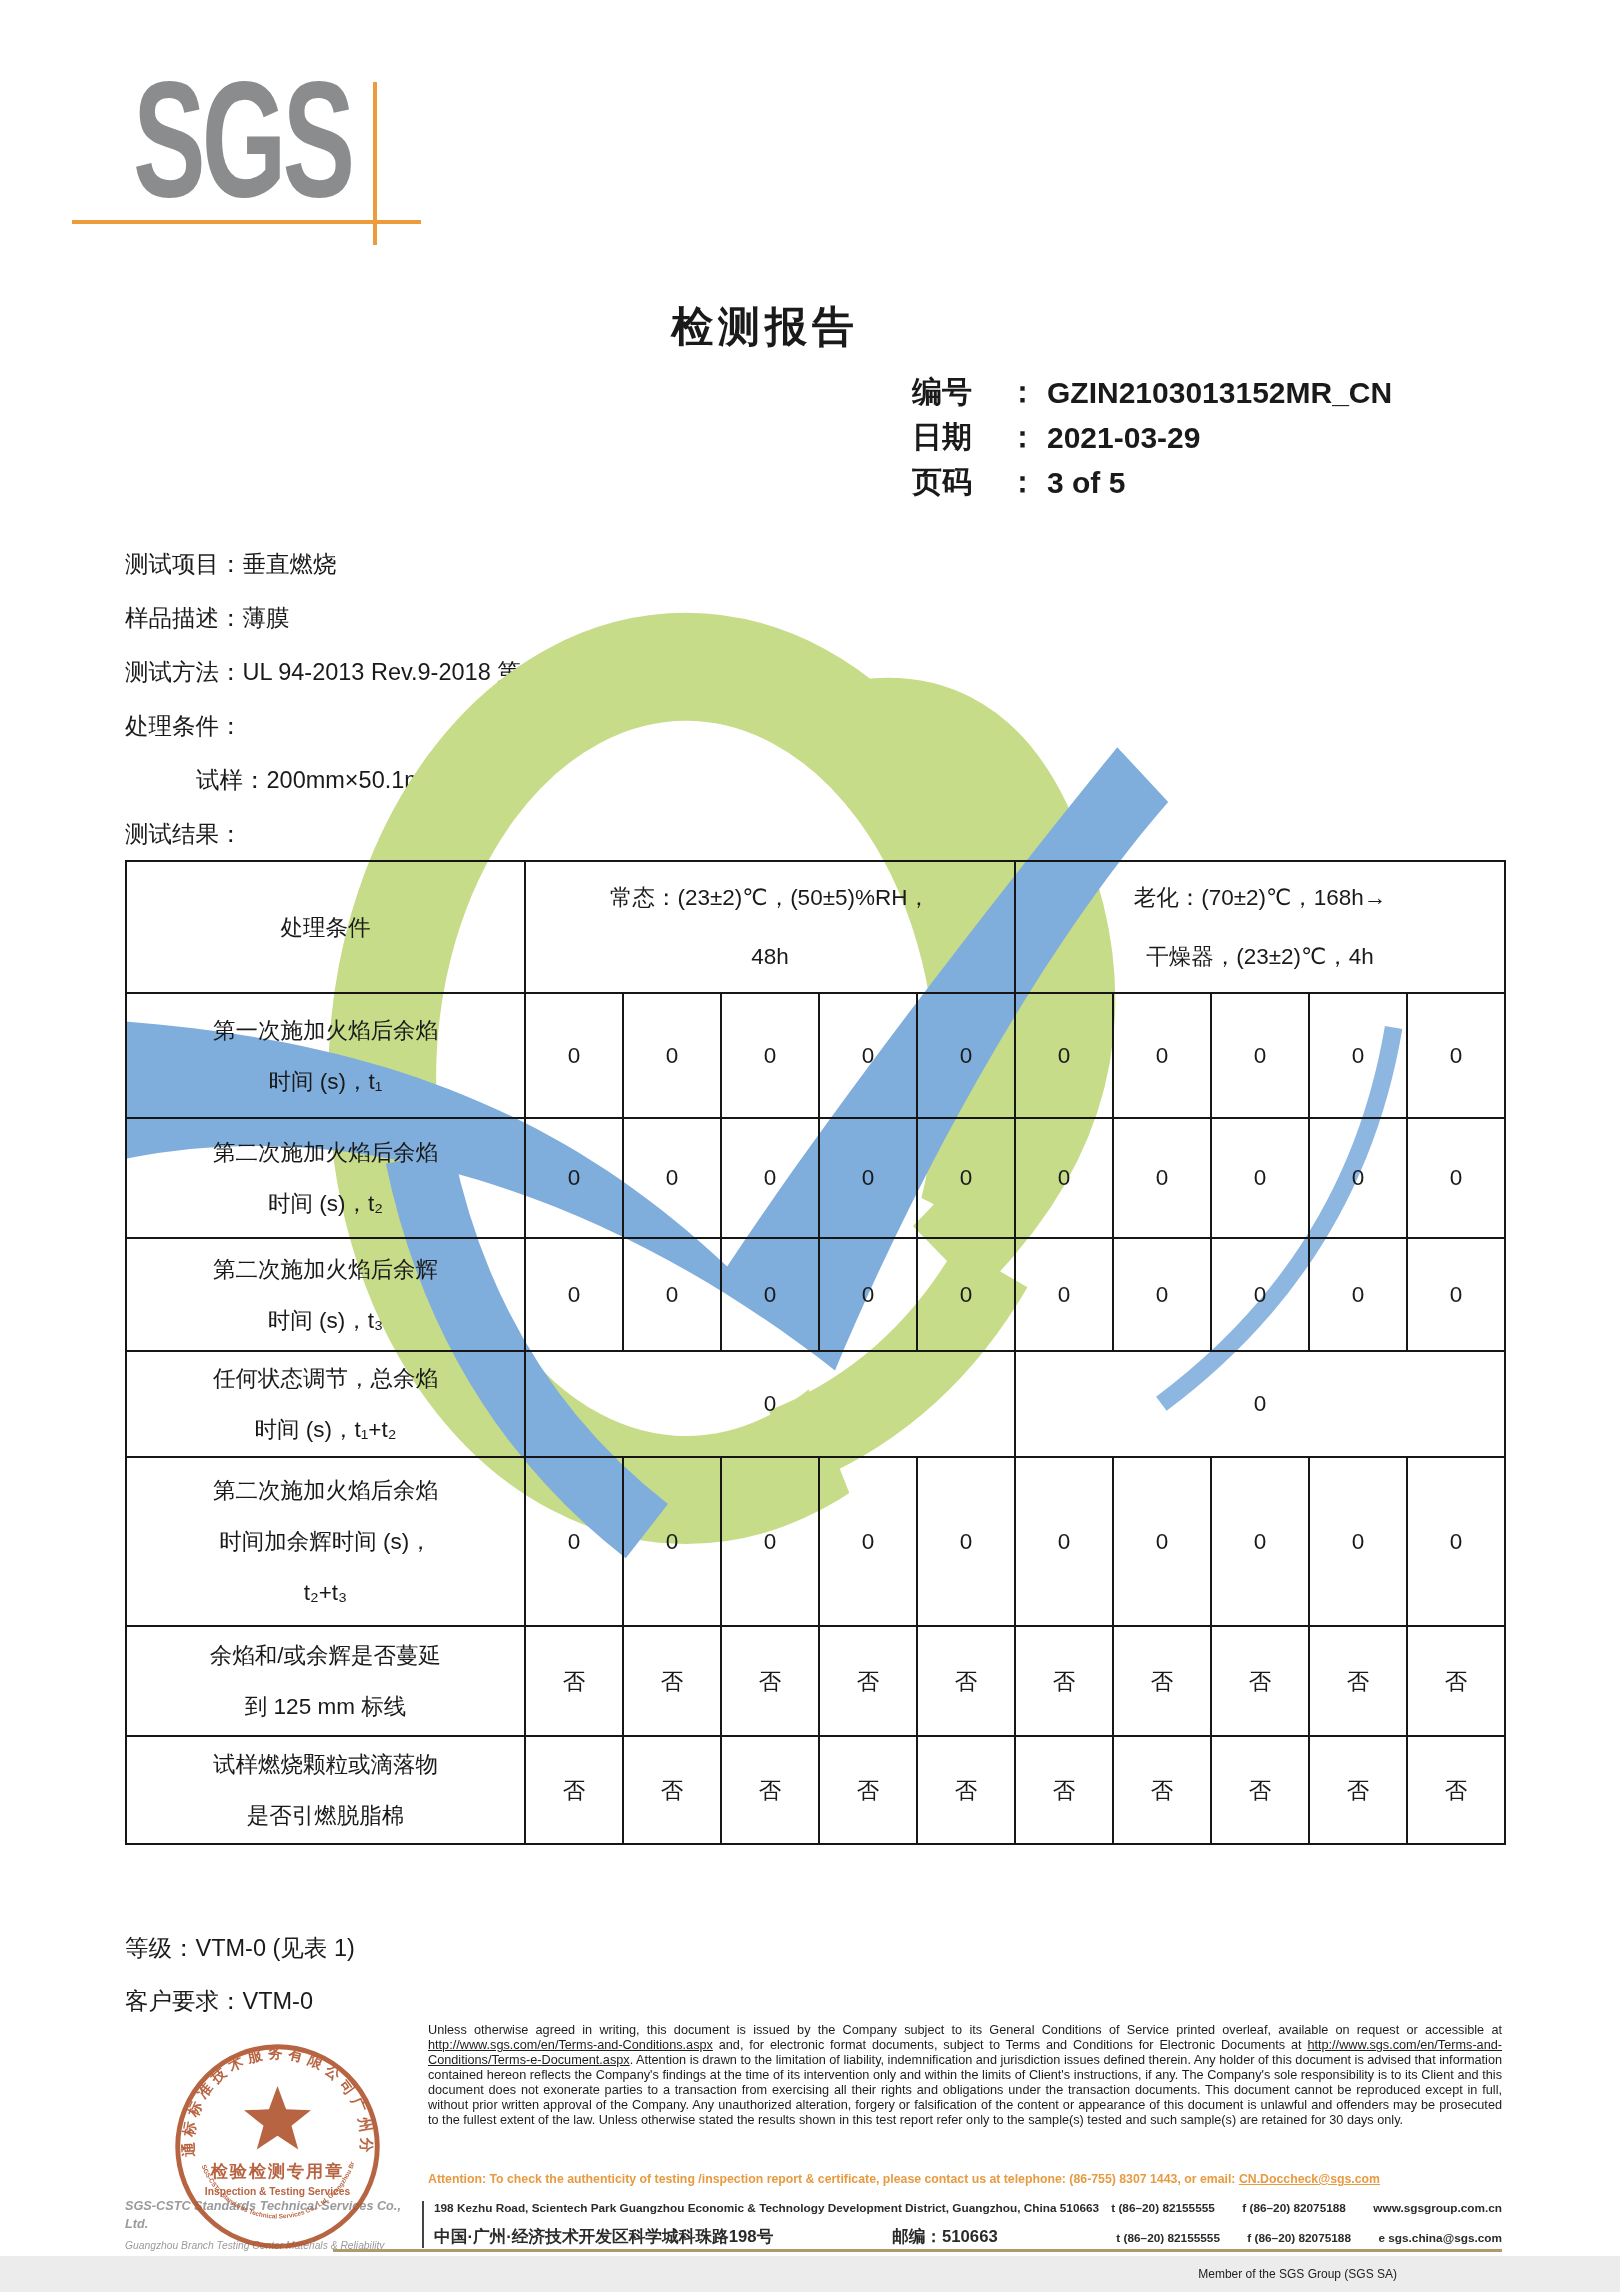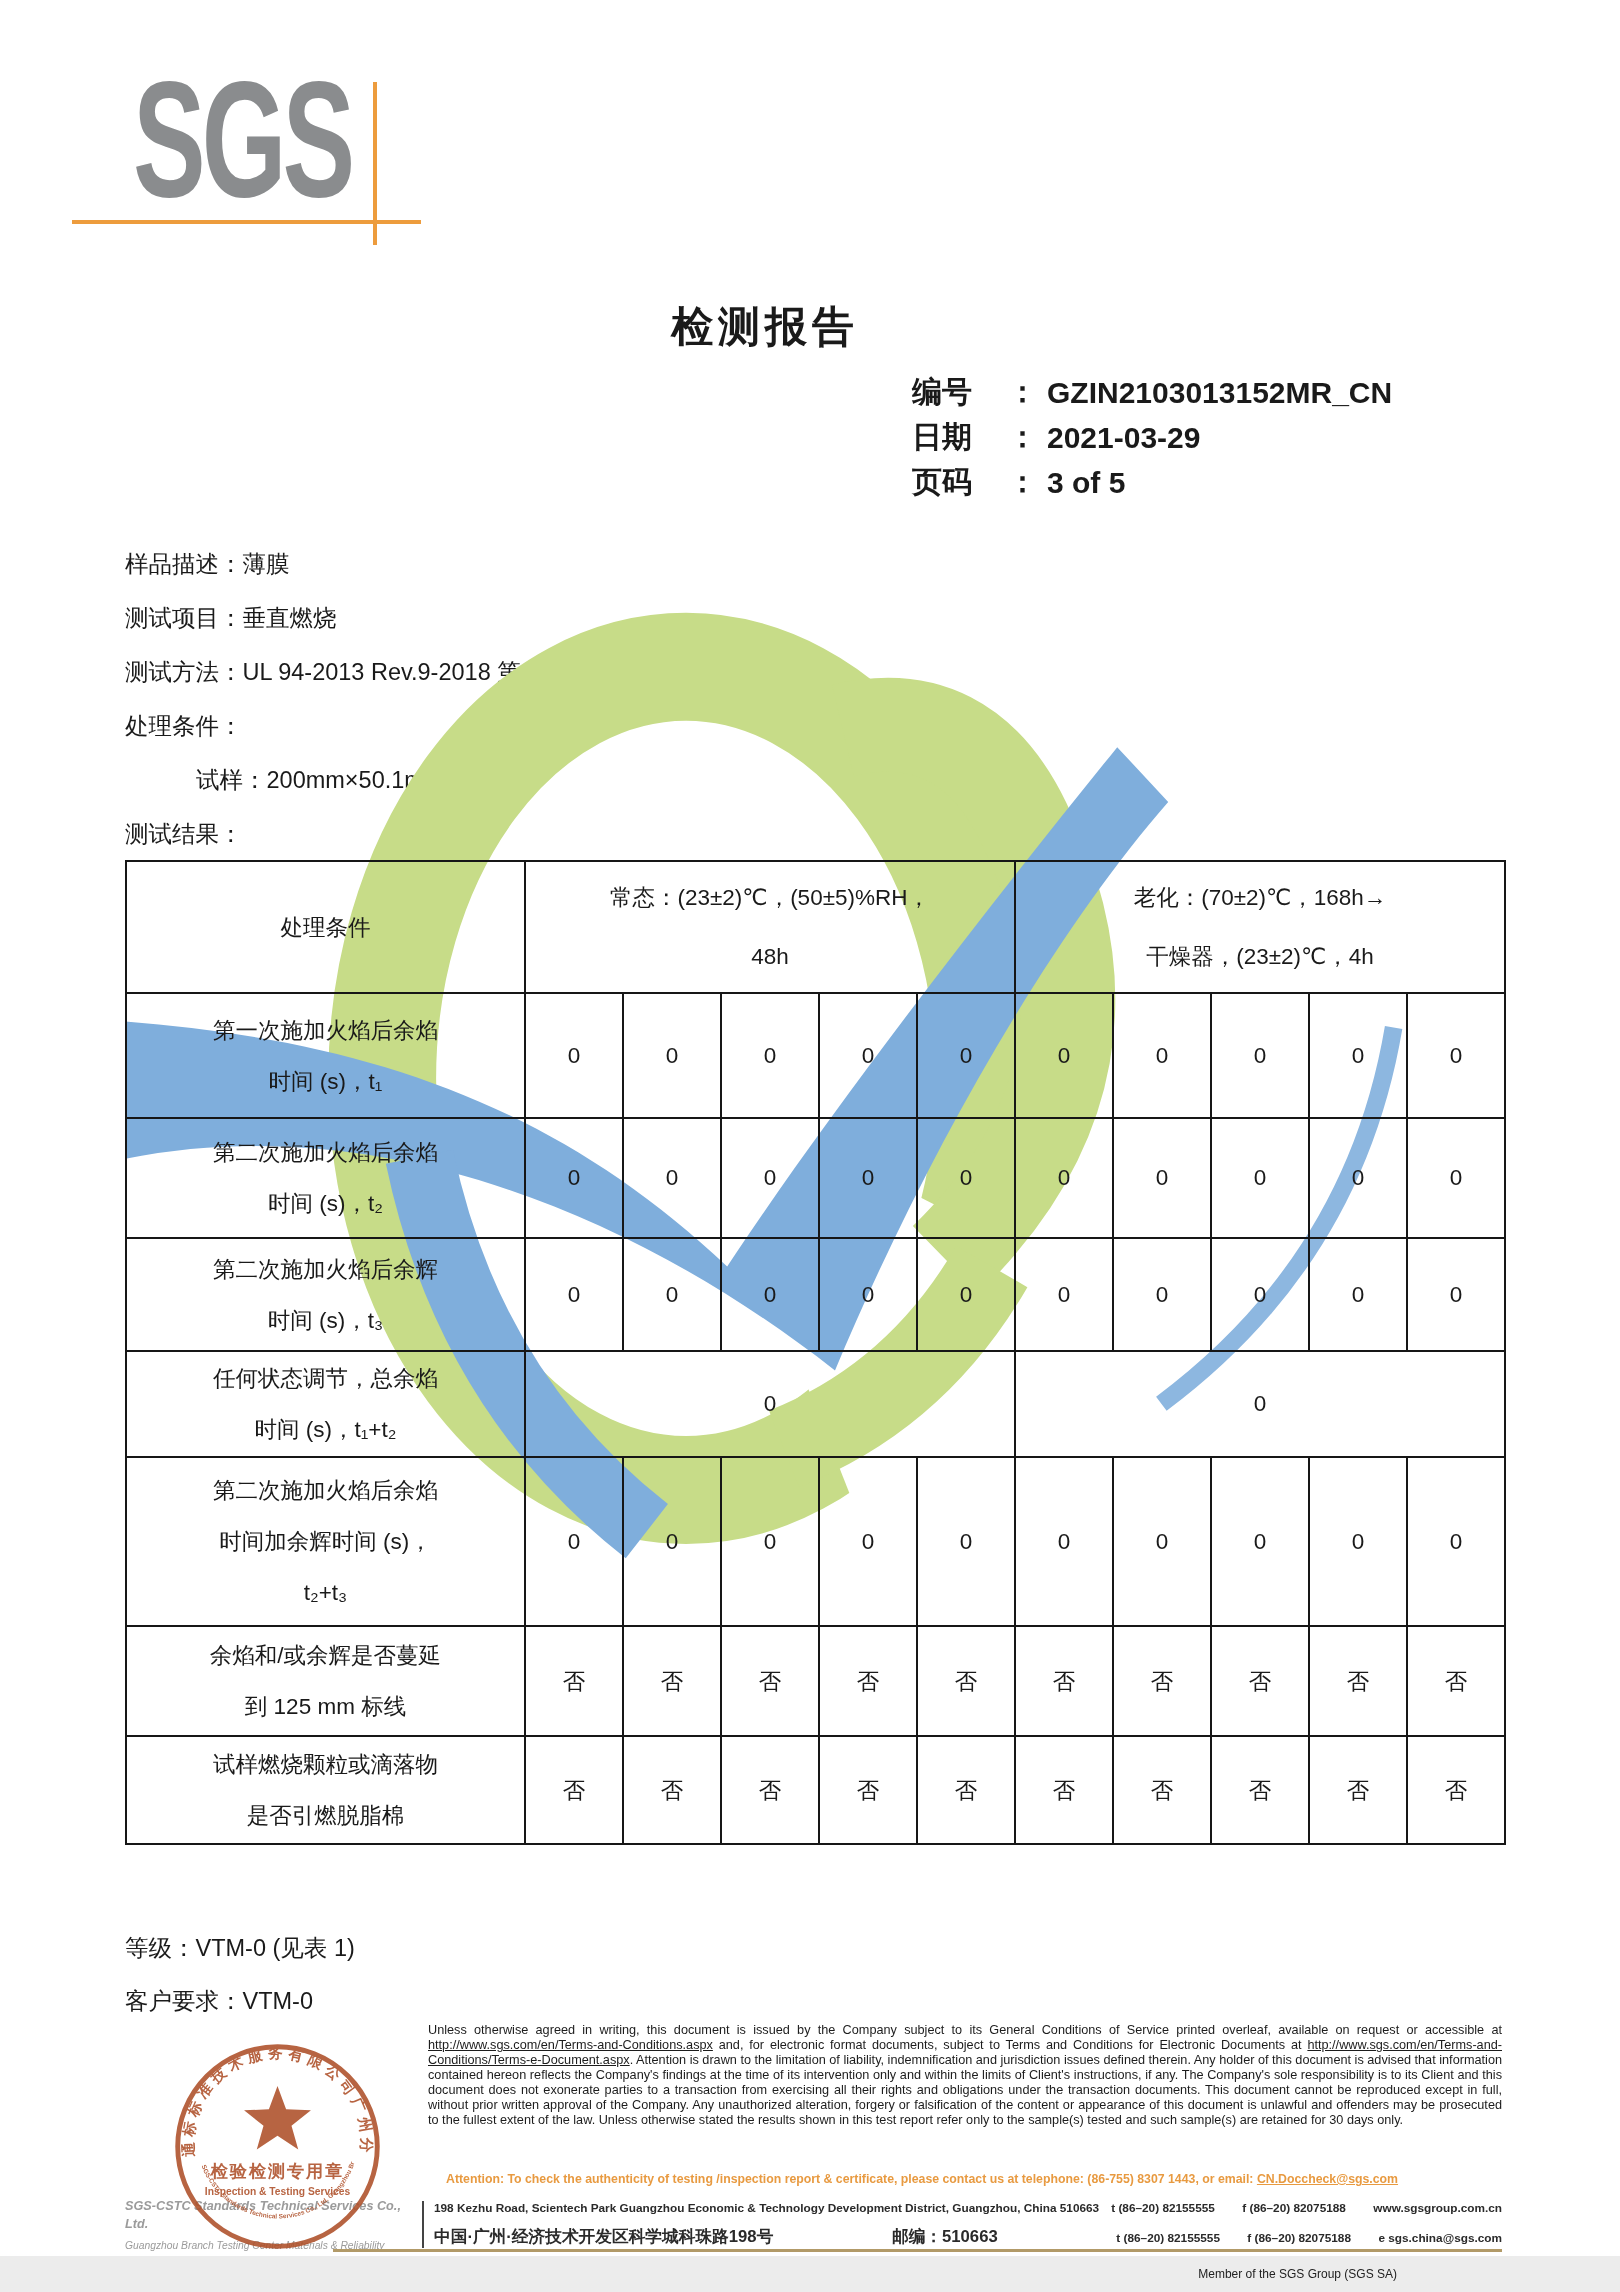--- a/index.html
+++ b/index.html
@@ -31,21 +31,21 @@
   td.lbl div{line-height:51px;}
   td.cond div{line-height:59px;}
   td.val{font-size:22.5px;}
   
   .results{position:absolute;left:125px;top:1921px;}
   .results div{height:53px;display:flex;align-items:center;font-size:23.5px;}
   
   .legal{position:absolute;left:428px;top:2023px;width:1074px;font-size:12.7px;line-height:15px;
          text-align:justify;color:#1c1c1c;z-index:2;}
   .attention{position:absolute;left:428px;top:2173px;width:1074px;font-size:12.3px;line-height:13.7px;
-             font-weight:bold;color:#E89A40;z-index:2;margin-left:18px;}
+             font-weight:bold;color:#E89A40;z-index:2;}
   .company{position:absolute;left:125px;top:2198px;width:294px;color:#9b9b9b;z-index:2;font-style:italic;}
   .company .c1{font-size:12.7px;font-weight:bold;line-height:17.6px;}
   .company .c2{font-size:10.3px;line-height:25.5px;}
   .vsep{position:absolute;left:422px;top:2201px;width:2px;height:47px;background:#444;z-index:2;}
   .addr{position:absolute;left:434px;top:2201px;width:1068px;z-index:2;}
   .addr-row{display:flex;justify-content:space-between;align-items:baseline;white-space:nowrap;}
   .addr-row.r1{font-size:11.8px;font-weight:bold;color:#2a2a2a;height:23.5px;}
   .addr-row.r2 span{font-size:11.8px;font-weight:bold;color:#2a2a2a;}
   .addr-row.r2 .cn{font-size:16.7px;}
   .gold-line{position:absolute;left:333px;top:2249px;width:1169px;height:2.9px;background:#B29A68;z-index:2;}
@@ -91,22 +91,22 @@
        <span class="meta-value">2021-03-29</span>
       </div>
       <div class="meta-row">
        <span class="meta-label">页码</span>
        <span class="meta-colon">：</span>
        <span class="meta-value">3 of 5</span>
       </div>
     </div>
 
   <div class="info" id="info-lines">
+      <div class="info-line">测试项目：垂直燃烧</div>
       <div class="info-line">样品描述：薄膜</div>
-      <div class="info-line">测试项目：垂直燃烧</div>
       <div class="info-line">测试方法：UL 94-2013 Rev.9-2018 第 11 节</div>
       <div class="info-line">处理条件：</div>
       <div class="info-line indent">试样：200mm×50.1mm×0.04mm</div>
       <div class="info-line">测试结果：</div>
     </div>
 
   <div class="tbl-wrap">
     <table id="results-table">
         <colgroup>
           <col style="width:399px">

